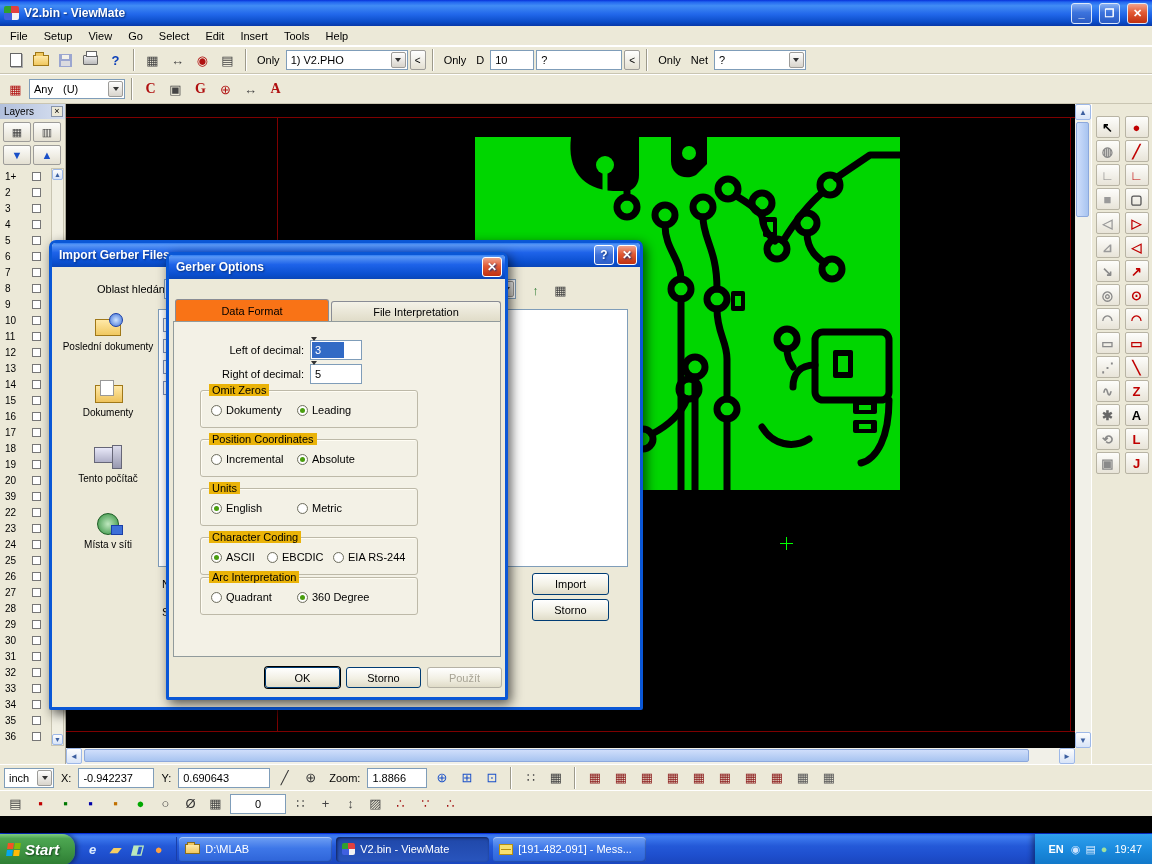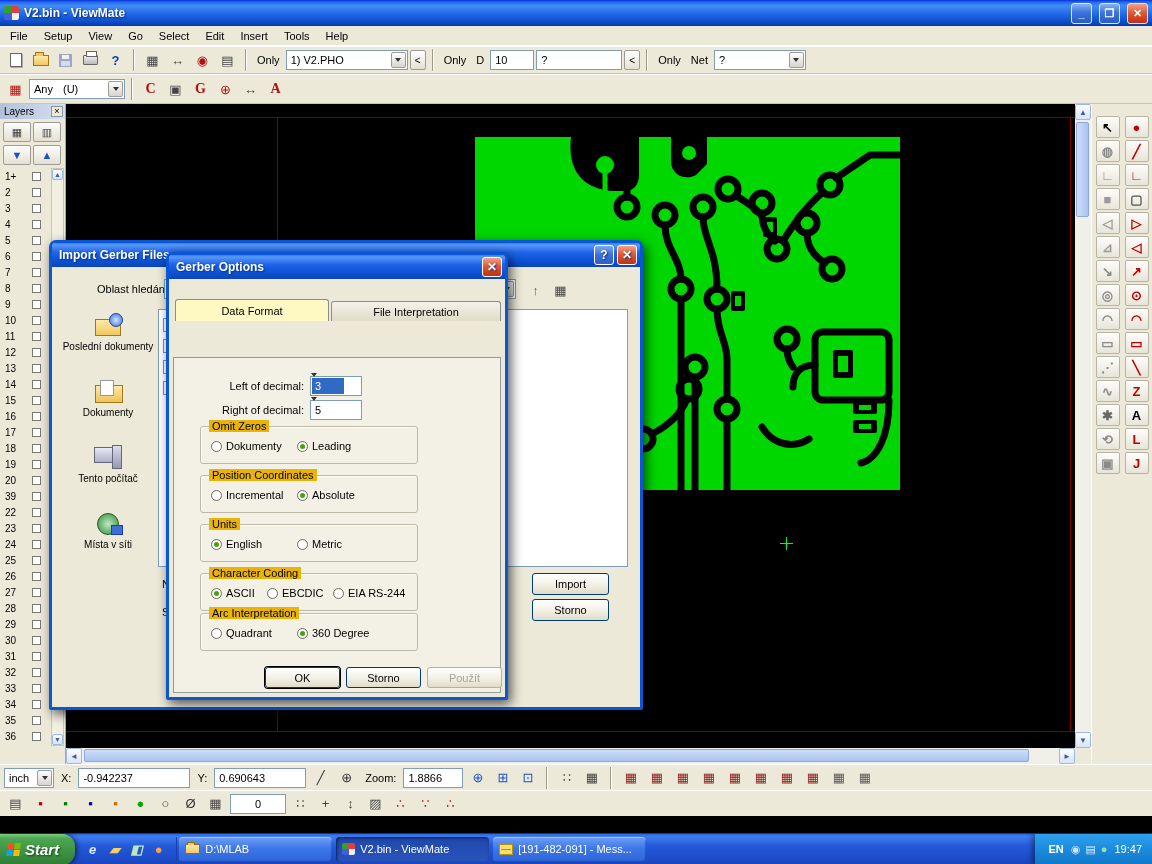--- a/index.html
+++ b/index.html
@@ -182,23 +182,23 @@
   .i-cfold { width:14px; height:10px; background:linear-gradient(#ffe9a8,#f0c860); border:1px solid #a07818; flex:none; }
   .gfile { width:12px; height:14px; background:#fff; border:1px solid #7a8fb8; position:relative; }
   .gfile::after { content:"✓"; position:absolute; left:1px; top:0; color:#0a8a0a; font-size:10px; }
 
   
   #options-dlg { left:166px; top:252px; width:342px; height:448px; z-index:30; }
   #options-dlg .dlg-body { height:418px; }
   .tab { height:18px; border:1px solid #898c95; border-bottom:none; border-radius:3px 3px 0 0;
     background:linear-gradient(#f4f2e8,#e0dcc8); display:flex; align-items:center; justify-content:center; }
   .tabrow { position:absolute; display:flex; gap:2px; left:6px; }
-  .tab.active { height:22px; margin-top:-2px; background:#fef9c3; position:relative; z-index:5; }
+  .tab.active { height:22px; margin-top:-2px; background:#f97316; position:relative; z-index:5; }
   #tab-panel { position:absolute; left:4px; top:42px; width:328px; height:336px;
-    border:1px solid #919b9c; background:#f3f1e6;margin-top:36px; }
+    border:1px solid #919b9c; background:#f3f1e6; }
   .optlabel { position:absolute; width:108px; text-align:right; }
   .mini-combo { position:absolute; width:52px; height:20px; background:#fff; border:1px solid #7f9db9; }
   .mini-combo .val { position:absolute; left:1px; top:1px; bottom:1px; width:32px; display:flex;
     align-items:center; padding-left:3px; }
   .mini-combo .val.sel { background:#316ac5; color:#fff; }
   .group { position:absolute; left:26px; width:218px; height:38px; border:1px solid #bdb9a8;
     border-radius:3px; box-shadow:inset 1px 1px 0 #fffdf4; }
   .group > .glabel { position:absolute; top:-7px; left:8px; background:#eab308; padding:0 3px; }
   .gopt { display:flex; align-items:center; position:absolute; top:0; }
   .radio { width:11px; height:11px; border-radius:50%; background:radial-gradient(#fff 55%,#e4e1d2);
@@ -680,21 +680,21 @@
 </div>
 
 <div id="status1" class="abs statusbar">
   <span class="combo" style="width:50px">
     <span>inch</span>
     <span class="arr">
         <i class="tri-down"></i>
       </span>
   </span>
   <span class="lbl">X:</span>
-  <span class="txt" style="width:112px">-0.942237</span>
+  <span class="txt" style="width:76px">-0.942237</span>
   <span class="lbl">Y:</span>
   <span class="txt" style="width:92px">0.690643</span>
   <span class="tbtn">
       <span style="color:#333">╱</span>
     </span>
   <span class="tbtn">
       <span style="color:#333">⊕</span>
     </span>
   <span class="lbl">Zoom:</span>
   <span class="txt" style="width:60px">1.8866</span>

